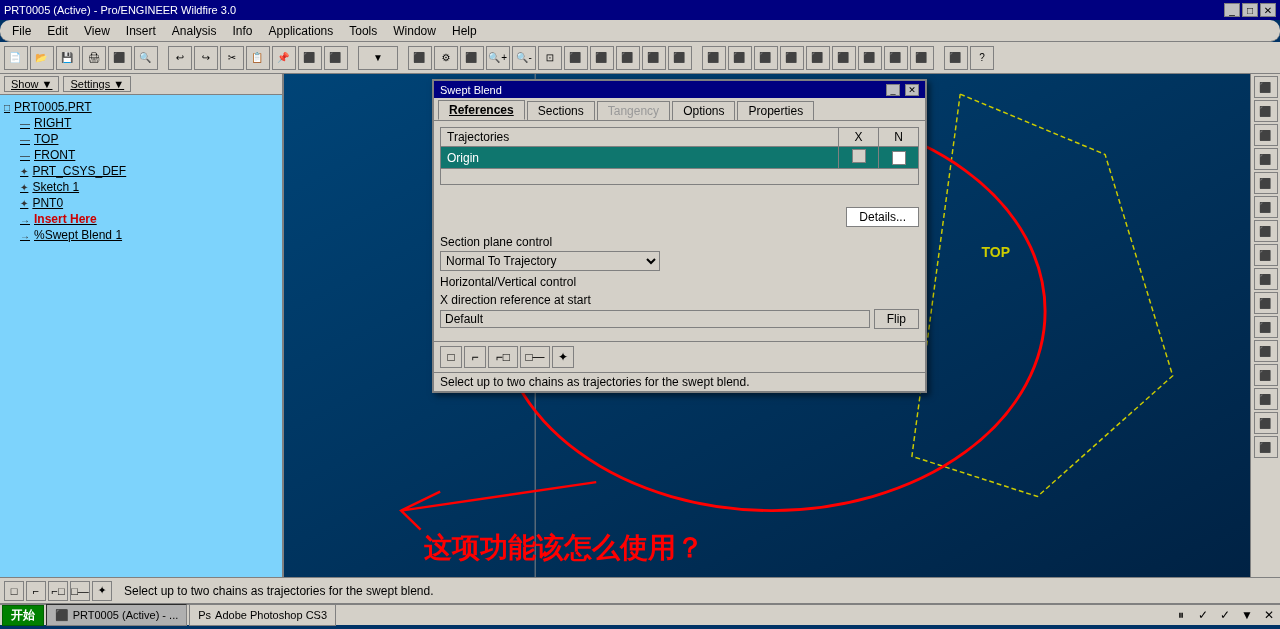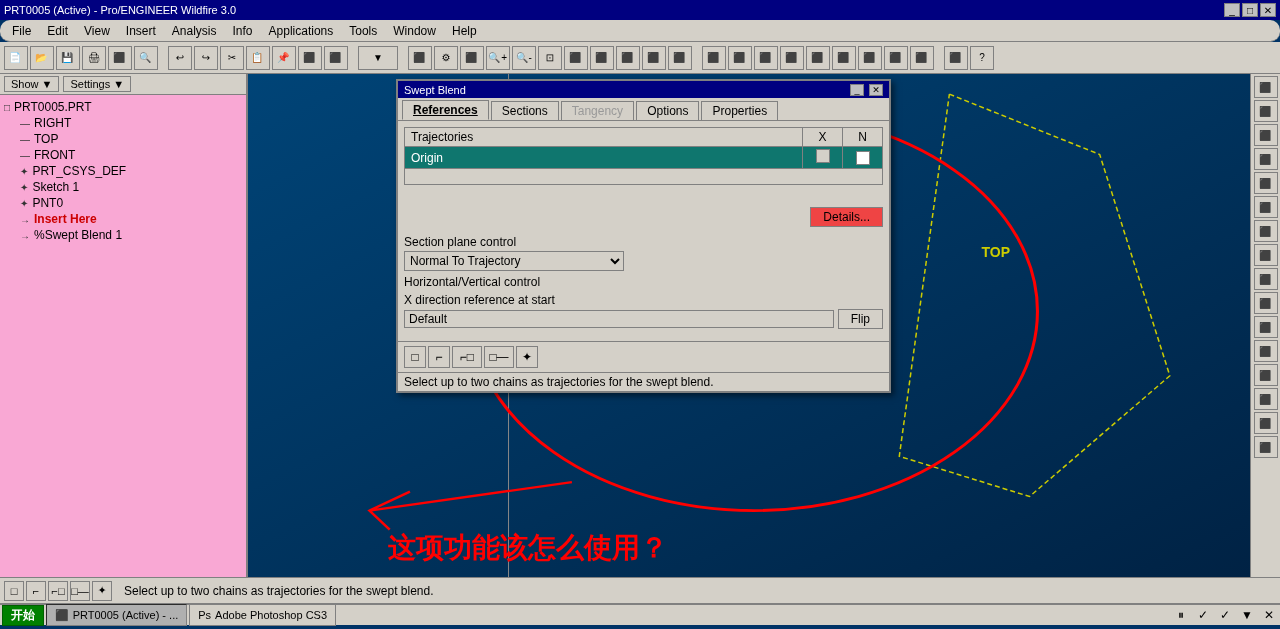--- a/index.html
+++ b/index.html
@@ -61,25 +61,26 @@
     .tb-sep { width: 6px; }
 
     
     #main-layout {
       display: flex;
       height: calc(629px - 20px - 22px - 32px - 26px - 26px);
     }
 
     
     #sidebar {
-      width: 248px;
-      background: #f9a8d4;
+      width: 284px;
+      background: #7dd3fc;
       border-right: 2px solid #808080;
       overflow: hidden;
       position: relative;
+      text-decoration: underline;
     }
     #sidebar-toolbar {
       display: flex;
       align-items: center;
       padding: 2px 4px;
       gap: 4px;
       border-bottom: 1px solid #808080;
       background: #d4d0c8;
     }
     #sidebar-toolbar button {
@@ -167,21 +168,21 @@
       background: #d4d0c8;
       display: inline-flex; align-items: center; justify-content: center;
       font-size: 9px;
     }
     .traj-checked { background: white; }
 
     
     #details-btn {
       float: right;
       padding: 2px 12px;
-      background: #ef4444;
+      background: #ffffff;
       border: 1px solid #808080;
       font-size: 12px;
       cursor: pointer;
       margin-bottom: 4px;
     }
 
     
     .section-label {
       font-size: 12px;
       margin-top: 4px;

